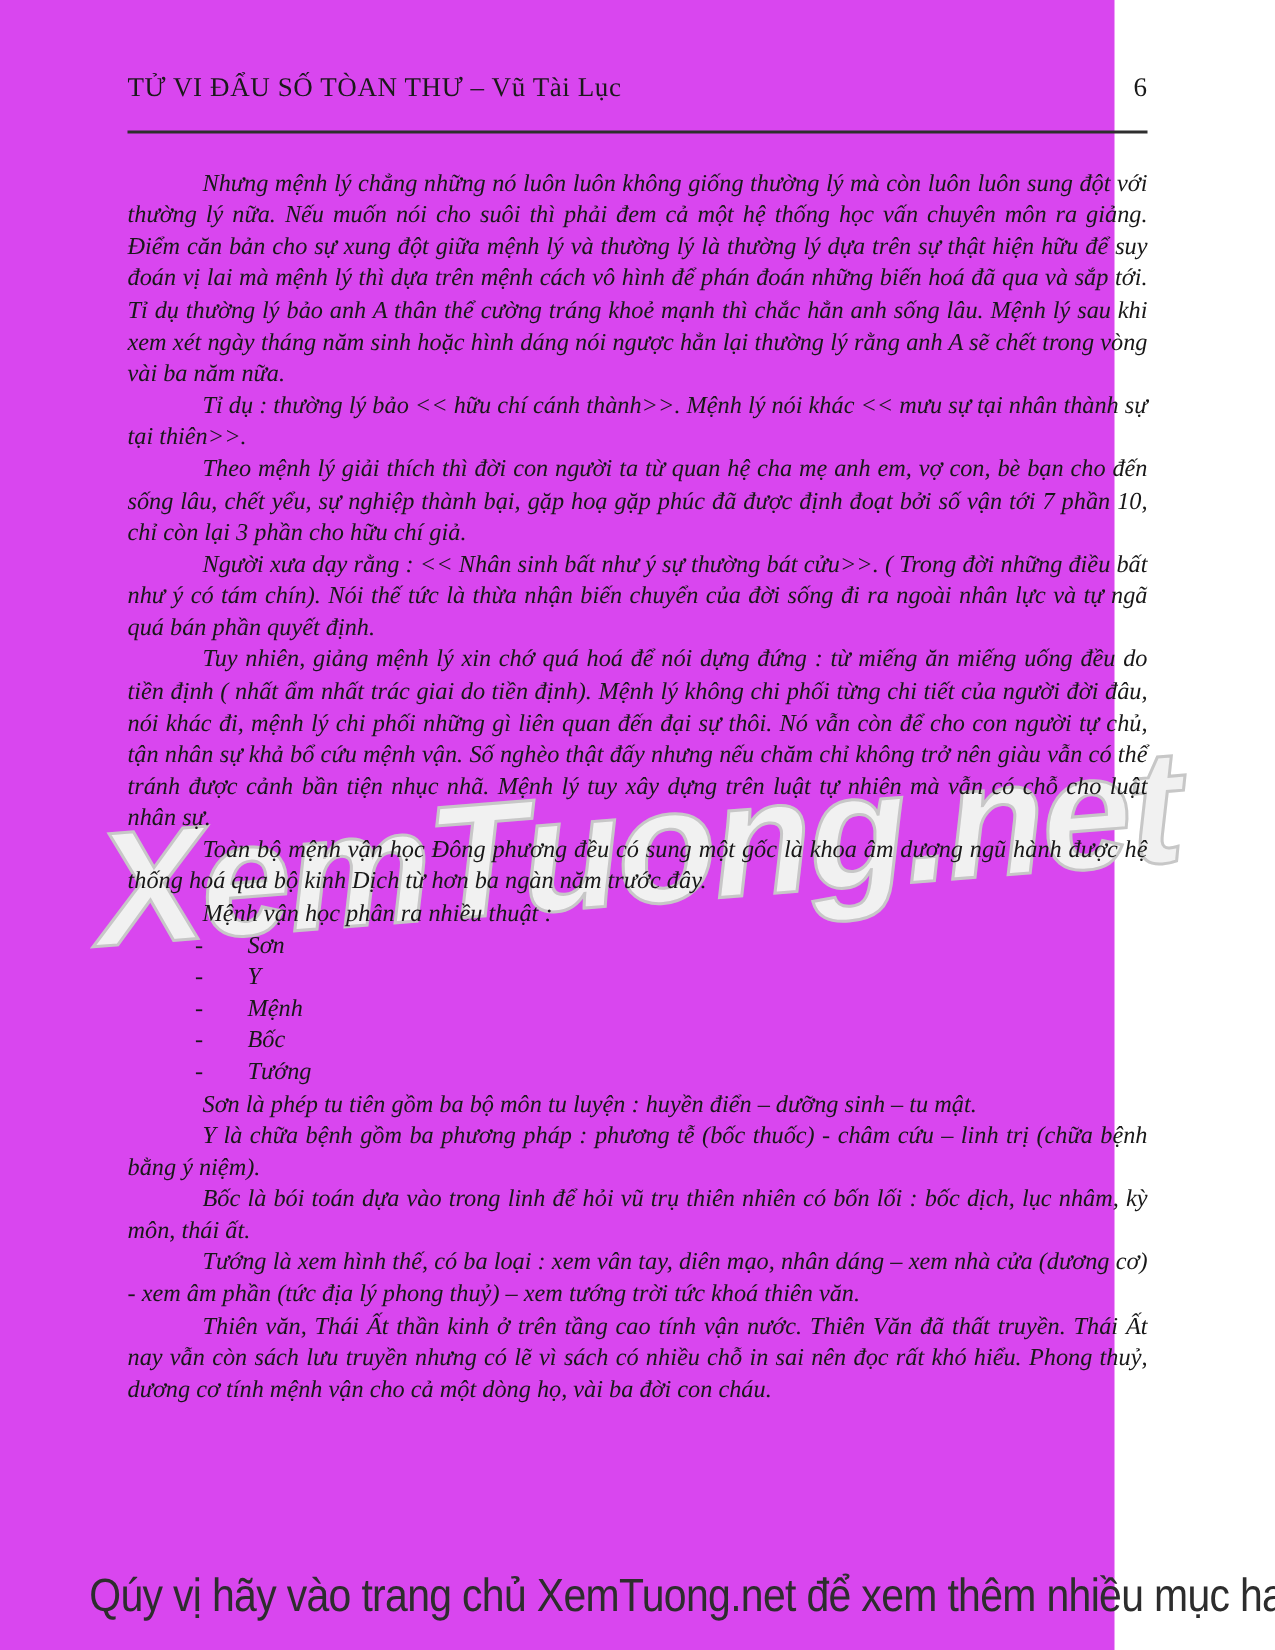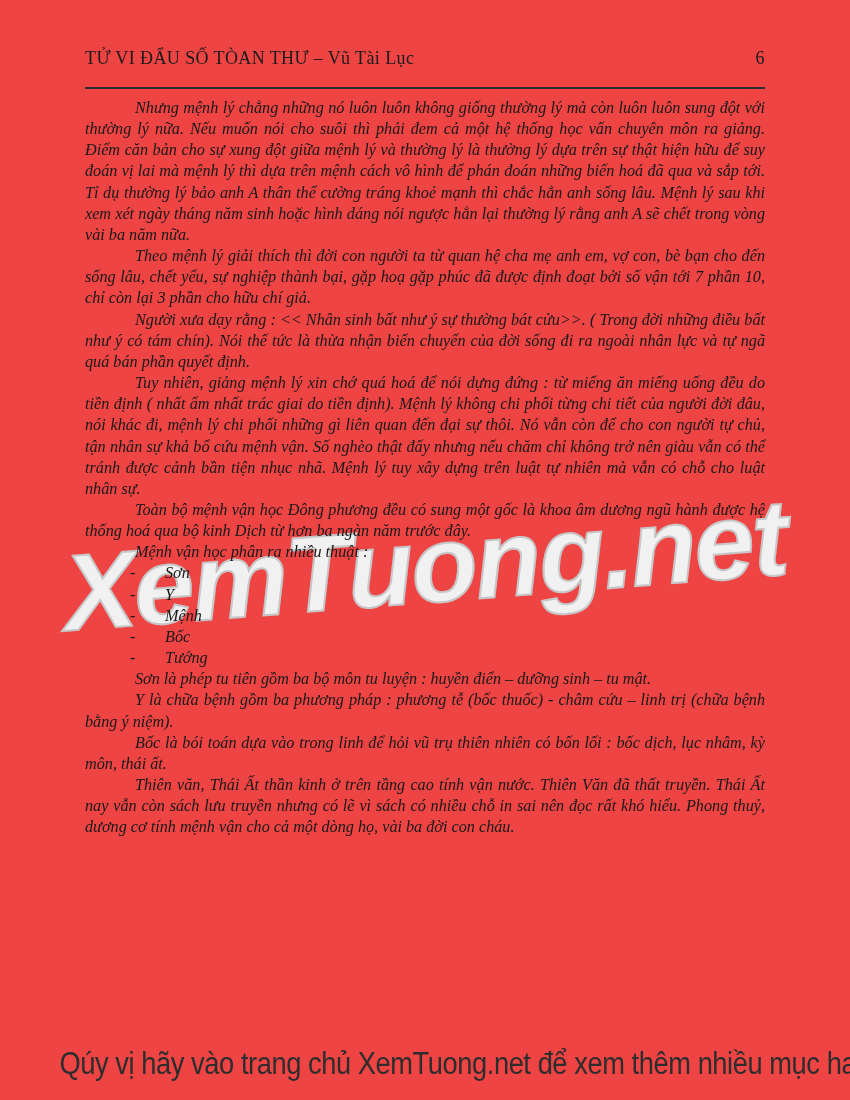--- a/index.html
+++ b/index.html
@@ -3,22 +3,22 @@
 <meta charset="utf-8">
 <style>
   html, body {
     margin: 0; padding: 0;
     width: 850px; height: 1100px;
     background: #ffffff;
     overflow: hidden;
   }
   .page {
     position: absolute; inset: 0;
-    width: 850px; height: 1100px;
-    background: #ef4444;
+    width: 743px; height: 1100px;
+    background: #d946ef;
     color: #1c1c1c;
     font-family: "Liberation Serif", "DejaVu Serif", serif;
   }
   .header {
     position: absolute;
     left: 85px; width: 680px; top: 48px;
     display: flex; justify-content: space-between; align-items: baseline;
     font-size: 18px; letter-spacing: 0.4px;
     font-style: normal;
     color: #1a1a1a;
@@ -37,21 +37,21 @@
     font-weight: bold; font-style: italic;
     font-size: 108px; letter-spacing: -2px;
     white-space: nowrap;
     color: rgba(255,255,255,0.65);
     -webkit-text-stroke: 2px #c7c7c7;
     text-shadow: 0 0 1px #d8d8d8;
     pointer-events: none;
   }
   .content {
     position: absolute;
-    left: 85px; width: 680px; top: 98px;
+    left: 85px; width: 680px; top: 112px;
     font-style: italic;
     font-size: 16.2px;
     line-height: 21.15px;
     text-align: justify;
     color: #181818;
   }
   .para { text-indent: 50px; margin: 0; }
   .li {
     margin: 0;
     padding-left: 45px;
@@ -83,20 +83,21 @@
     <span>TỬ VI ĐẨU SỐ TÒAN THƯ – Vũ Tài Lục</span>
     <span class="pagenum">6</span>
   </div>
 
   <div class="header-rule"></div>
 
   <div class="watermark">XemTuong.net</div>
 
   <div class="content" id="content">
       <div class="para">Nhưng mệnh lý chẳng những nó luôn luôn không giống thường lý mà còn luôn luôn sung đột với thường lý nữa. Nếu muốn nói cho suôi thì phải đem cả một hệ thống học vấn chuyên môn ra giảng. Điểm căn bản cho sự xung đột giữa mệnh lý và thường lý là thường lý dựa trên sự thật hiện hữu để suy đoán vị lai mà mệnh lý thì dựa trên mệnh cách vô hình để phán đoán những biến hoá đã qua và sắp tới. Tỉ dụ thường lý bảo anh A thân thể cường tráng khoẻ mạnh thì chắc hẳn anh sống lâu. Mệnh lý sau khi xem xét ngày tháng năm sinh hoặc hình dáng nói ngược hẳn lại thường lý rằng anh A sẽ chết trong vòng vài ba năm nữa.</div>
+      <div class="para">Tỉ dụ : thường lý bảo &lt;&lt; hữu chí cánh thành&gt;&gt;. Mệnh lý nói khác &lt;&lt; mưu sự tại nhân thành sự tại thiên&gt;&gt;.</div>
       <div class="para">Theo mệnh lý giải thích thì đời con người ta từ quan hệ cha mẹ anh em, vợ con, bè bạn cho đến sống lâu, chết yểu, sự nghiệp thành bại, gặp hoạ gặp phúc đã được định đoạt bởi số vận tới 7 phần 10, chỉ còn lại 3 phần cho hữu chí giả.</div>
       <div class="para">Người xưa dạy rằng : &lt;&lt; Nhân sinh bất như ý sự thường bát cửu&gt;&gt;. ( Trong đời những điều bất như ý có tám chín). Nói thế tức là thừa nhận biến chuyển của đời sống đi ra ngoài nhân lực và tự ngã quá bán phần quyết định.</div>
       <div class="para">Tuy nhiên, giảng mệnh lý xin chớ quá hoá để nói dựng đứng : từ miếng ăn miếng uống đều do tiền định ( nhất ẩm nhất trác giai do tiền định). Mệnh lý không chi phối từng chi tiết của người đời đâu, nói khác đi, mệnh lý chi phối những gì liên quan đến đại sự thôi. Nó vẫn còn để cho con người tự chủ, tận nhân sự khả bổ cứu mệnh vận. Số nghèo thật đấy nhưng nếu chăm chỉ không trở nên giàu vẫn có thể tránh được cảnh bần tiện nhục nhã. Mệnh lý tuy xây dựng trên luật tự nhiên mà vẫn có chỗ cho luật nhân sự.</div>
       <div class="para">Toàn bộ mệnh vận học Đông phương đều có sung một gốc là khoa âm dương ngũ hành được hệ thống hoá qua bộ kinh Dịch từ hơn ba ngàn năm trước đây.</div>
       <div class="para">Mệnh vận học phân ra nhiều thuật :</div>
       <div class="li">
         <span class="dash">-</span>
         <span>Sơn</span>
       </div>
       <div class="li">
@@ -111,20 +112,21 @@
         <span class="dash">-</span>
         <span>Bốc</span>
       </div>
       <div class="li">
         <span class="dash">-</span>
         <span>Tướng</span>
       </div>
       <div class="para">Sơn là phép tu tiên gồm ba bộ môn tu luyện : huyền điển – dưỡng sinh – tu mật.</div>
       <div class="para">Y là chữa bệnh gồm ba phương pháp : phương tễ (bốc thuốc)  - châm cứu – linh trị (chữa bệnh bằng ý niệm).</div>
       <div class="para">Bốc là bói toán dựa vào trong linh để hỏi vũ trụ thiên nhiên có bốn lối : bốc dịch, lục nhâm, kỳ môn, thái ất.</div>
+      <div class="para">Tướng là xem hình thế, có ba loại : xem vân tay, diên mạo, nhân dáng – xem nhà cửa (dương cơ)  - xem âm phần (tức địa lý phong thuỷ) – xem tướng trời tức khoá thiên văn.</div>
       <div class="para">Thiên văn, Thái Ất thần kinh ở trên tầng cao tính vận nước. Thiên Văn đã thất truyền. Thái Ất nay vẫn còn sách lưu truyền nhưng có lẽ vì sách có nhiều chỗ in sai nên đọc rất khó hiểu. Phong thuỷ, dương cơ tính mệnh vận cho cả một dòng họ, vài ba đời con cháu.</div>
     </div>
 
   <div class="footer">
     <span>Qúy vị hãy vào trang chủ XemTuong.net để xem thêm nhiều mục hay khác</span>
   </div>
 
 </div>
 
 </body></html>

